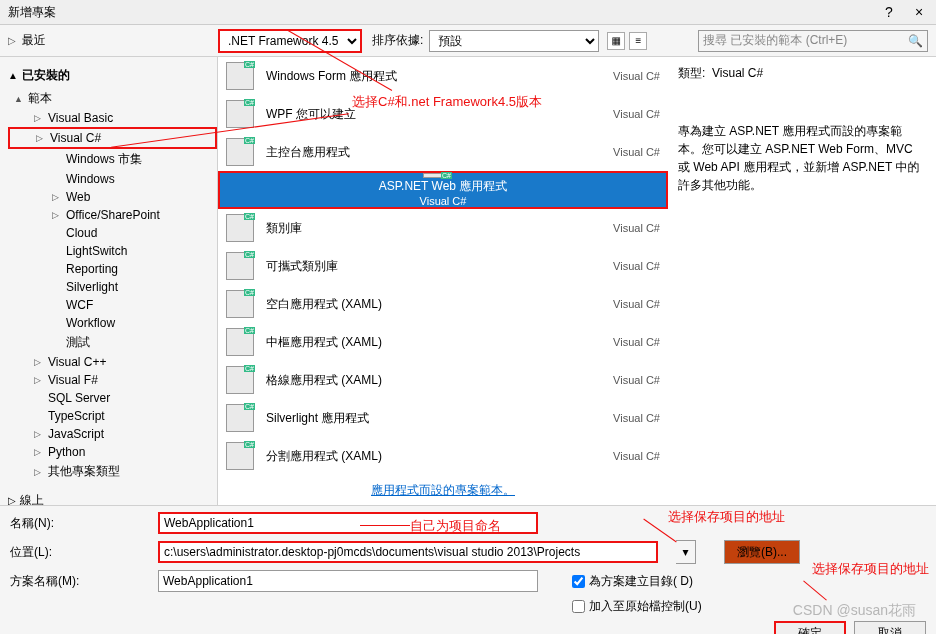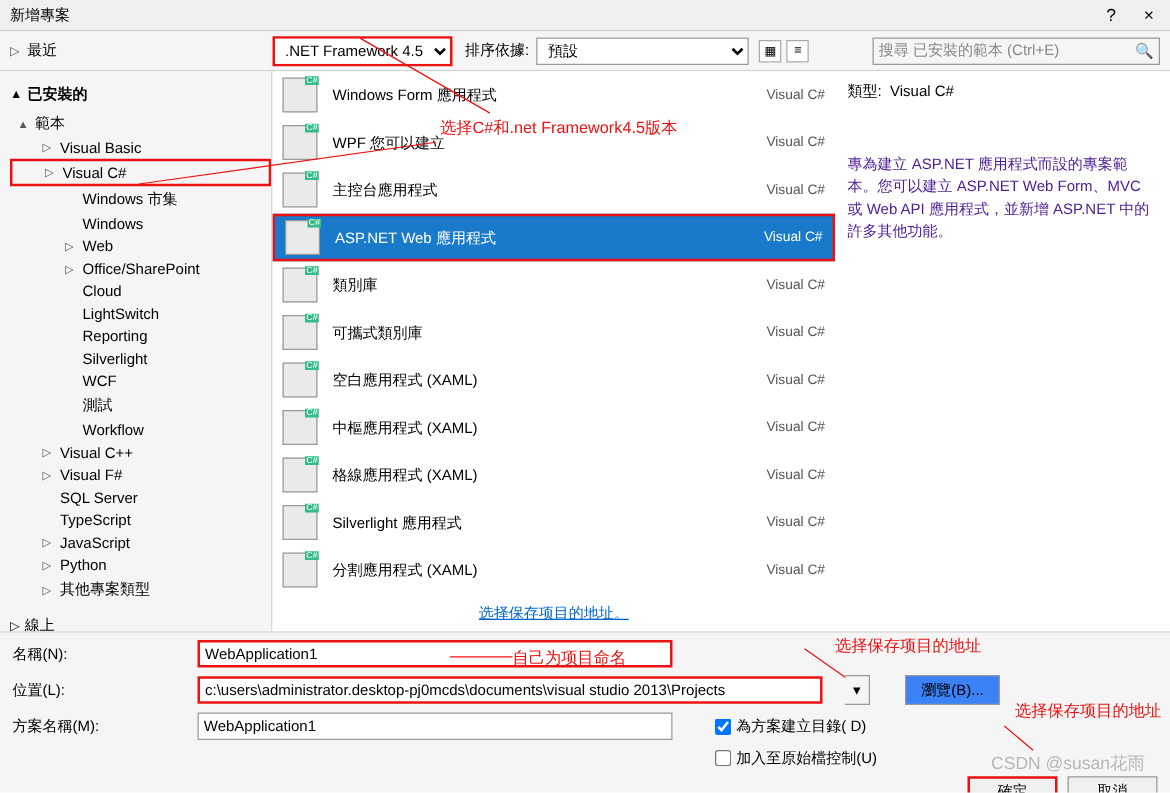--- a/index.html
+++ b/index.html
@@ -27,39 +27,39 @@
 .side .sub { padding-left: 8px; }
 .side .item { display: flex; align-items: center; padding: 2px 8px 2px 20px; }
 .side .item .arrow { width: 10px; margin-left: -14px; margin-right: 4px; font-size: 9px; color: #555; }
 .side .item.lvl2 { padding-left: 40px; }
 .side .item.lvl3 { padding-left: 58px; }
 .side .sel { border: 2px solid #e11; }
 .side .online { padding: 4px 8px; display: flex; align-items: center; margin-top: 6px; }
 .center { width: 450px; background: #fff; display: flex; flex-direction: column; }
 .tmpls { flex: 1; overflow: hidden; position: relative; }
 .tmpl { display: flex; align-items: center; height: 38px; padding: 0 8px; }
-.tmpl.sel { background: #1979ca; color: #fff; border: 2px solid #e11; }
+.tmpl.sel { background: #1979ca; color: #fff; border: 2px solid #e11; flex-direction: column; }
 .tmpl-icon { width: 28px; height: 28px; margin-right: 12px; background: #eaeaea; border: 1px solid #999; position: relative; display:flex; align-items:center; justify-content:center; font-size:9px; color:#2b6; }
 .tmpl-icon::after { content:"C#"; position:absolute; top:-2px; right:-2px; background:#3b8; color:#fff; font-size:7px; padding:0 1px; }
 .tmpl-name { flex: 1; }
 .tmpl-lang { color: #555; font-size: 11px; }
 .tmpl.sel .tmpl-lang { color: #fff; }
 .golink { text-align: center; padding: 6px; color: #06c; text-decoration: underline; }
 .desc { width: 268px; padding: 8px 10px; background: #fff; }
 .desc .typ { margin-bottom: 8px; }
-.desc .txt { color: #4c1d95; line-height: 1.5; margin-top: 40px; }
+.desc .txt { color: #000000; line-height: 1.5; margin-top: 40px; }
 .bottom { padding: 6px 10px; background: #f5f5f5; border-top: 1px solid #d0d0d0; }
 .row { display: flex; align-items: center; margin-bottom: 6px; gap: 18px; }
 .row label { width: 130px; }
 .row input[type=text] { height: 22px; border: 1px solid #999; padding: 0 4px; }
 .row .namebox { width: 380px; border: 2px solid #e11 !important; }
 .row .locbox { width: 500px; border: 2px solid #e11 !important; }
 .row .solbox { width: 380px; }
 .row .dd { width: 20px; height: 24px; border:1px solid #999; border-left:none; text-align:center; line-height:22px; }
-.row .browse { margin-left: 10px; height: 24px; padding: 0 12px; border: 1px solid #999; background: #3b82f6; }
+.row .browse { margin-left: 10px; height: 24px; padding: 0 12px; border: 1px solid #999; background: #c2410c; }
 .row .chk { margin-left: 16px; display: flex; align-items: center; gap: 4px; }
 .okrow { display: flex; justify-content: flex-end; gap: 8px; margin-top: 4px; position:relative; }
 .okrow button { height: 24px; width: 72px; border: 1px solid #999; background: #efefef; }
 .okrow .okbtn { border: 2px solid #e11; }
 .ann { position: absolute; color: #e11; font-size: 13px; pointer-events: none; }
 .redline { position:absolute; background:#e11; height:1px; pointer-events:none; }
 .watermark { position:absolute; right:20px; bottom:14px; color:rgba(120,120,120,.5); font-size:14px; pointer-events:none; }
 </style>
 </head>
 <body>
@@ -135,24 +135,24 @@
           <div class="item lvl3">
             <span>Reporting</span>
           </div>
           <div class="item lvl3">
             <span>Silverlight</span>
           </div>
           <div class="item lvl3">
             <span>WCF</span>
           </div>
           <div class="item lvl3">
+            <span>Workflow</span>
+          </div>
+          <div class="item lvl3">
             <span>測試</span>
-          </div>
-          <div class="item lvl3">
-            <span>Workflow</span>
           </div>
           <div class="item lvl2">
             <span class="arrow">▷</span>
             <span>Visual C++</span>
           </div>
           <div class="item lvl2">
             <span class="arrow">▷</span>
             <span>Visual F#</span>
           </div>
           <div class="item lvl2">
@@ -232,21 +232,21 @@
           <div class="tmpl-icon"></div>
           <div class="tmpl-name">Silverlight 應用程式</div>
           <div class="tmpl-lang">Visual C#</div>
         </div>
         <div class="tmpl">
           <div class="tmpl-icon"></div>
           <div class="tmpl-name">分割應用程式 (XAML)</div>
           <div class="tmpl-lang">Visual C#</div>
         </div>
       </div>
-    <div class="golink">选择保存项目的地址。</div>
+    <div class="golink">應用程式而設的專案範本。</div>
   </div>
 
   <div class="desc">
     <div class="typ"><span>類型:</span> &nbsp;<span>Visual C#</span></div>
     <div class="txt">專為建立 ASP.NET 應用程式而設的專案範本。您可以建立 ASP.NET Web Form、MVC 或 Web API 應用程式，並新增 ASP.NET 中的許多其他功能。</div>
   </div>
 </div>
 
 <div class="bottom">
   <div class="row">

